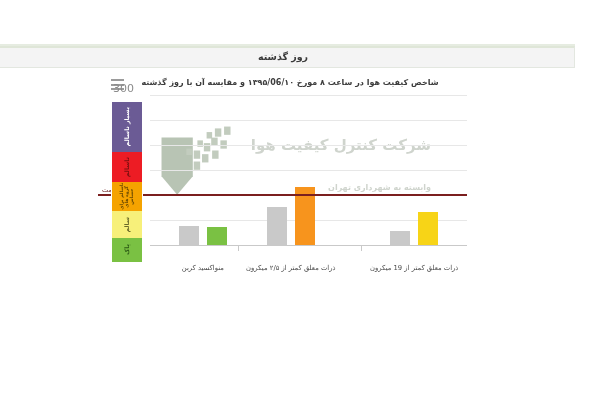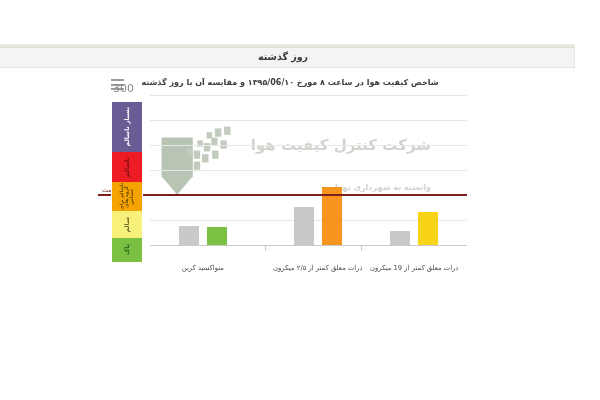--- a/index.html
+++ b/index.html
@@ -196,21 +196,21 @@
           <div class="ytick" style="bottom: 120px; position: absolute; left: -30px; width: 24px; text-align: right;">250</div>
           <div class="grid-line" style="bottom: 150px;"></div>
           <div class="ytick" style="bottom: 145px; position: absolute; left: -30px; width: 24px; text-align: right;">300</div>
         </div>
       <div id="bars">
           <div class="group" style="left: 0px; width: 105.667px;">
             <div class="bar" title="روز گذشته: 41" style="left: 28.8333px; height: 20.5px; background: rgb(201, 201, 201);"></div>
             <div class="bar" title="امروز: 39" style="left: 56.8333px; height: 19.5px; background: rgb(122, 193, 67);"></div>
             <div class="cat-label">منواکسید کربن</div>
           </div>
-          <div class="group" style="left: 115px; width: 105.667px;">
+          <div class="group" style="left: 88px; width: 105.667px;">
             <div class="bar" title="روز گذشته: 78" style="left: 28.8333px; height: 39px; background: rgb(201, 201, 201);"></div>
             <div class="bar" title="امروز: 119" style="left: 56.8333px; height: 59.5px; background: rgb(247, 148, 29);"></div>
             <div class="cat-label">ذرات معلق کمتر از ۲/۵ میکرون</div>
             <div class="cat-sep" style="left: 0px;"></div>
           </div>
           <div class="group" style="left: 211.333px; width: 105.667px;">
             <div class="bar" title="روز گذشته: 30" style="left: 28.8333px; height: 15px; background: rgb(201, 201, 201);"></div>
             <div class="bar" title="امروز: 68" style="left: 56.8333px; height: 34px; background: rgb(247, 212, 23);"></div>
             <div class="cat-label">ذرات معلق کمتر از 19 میکرون</div>
             <div class="cat-sep" style="left: 0px;"></div>

